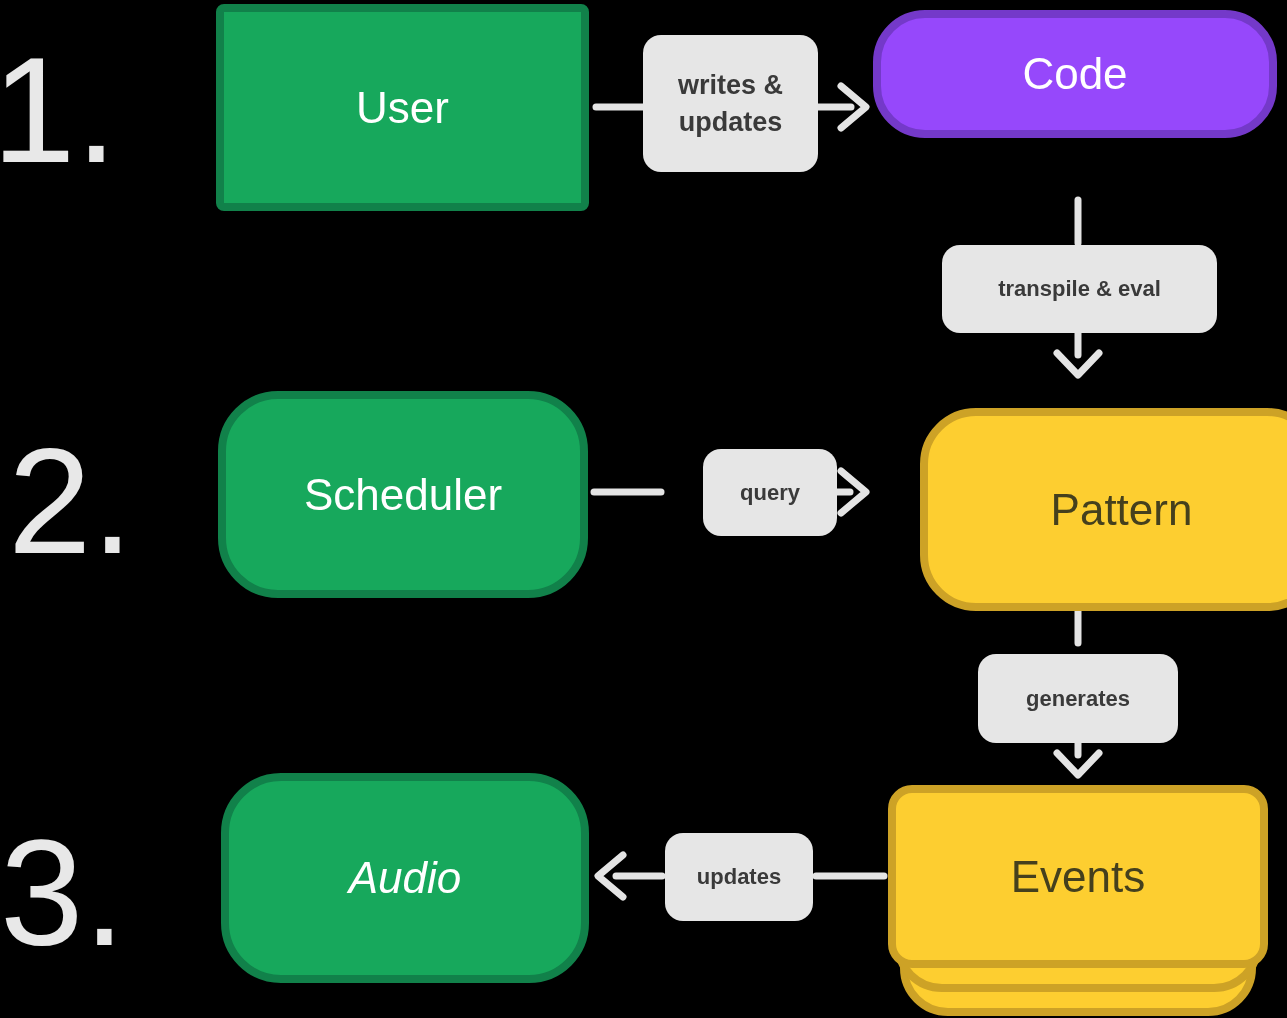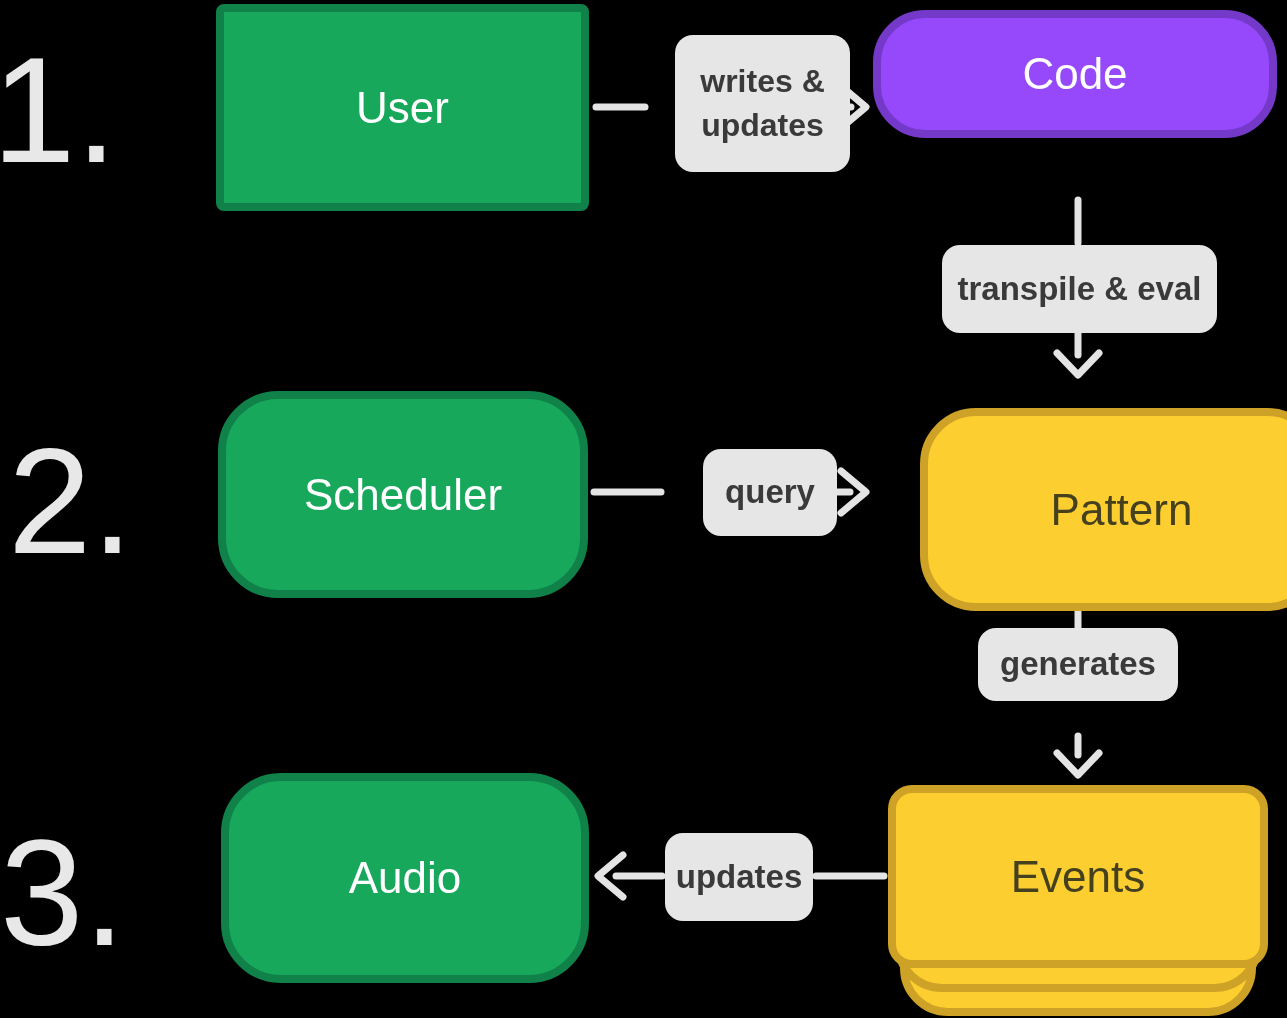--- a/index.html
+++ b/index.html
@@ -36,25 +36,25 @@
   }
   .edge-label{
     position:absolute;
     box-sizing:border-box;
     background:var(--label-bg,#e6e6e6);
     color:var(--label-text,#3a3a3a);
     border-radius:18px;
     display:flex;align-items:center;justify-content:center;
     text-align:center;
     font-weight:bold;
-    font-size:33px;
+    font-size:22px;
     line-height:1.35;
     padding:0 14px;
   }
-  .edge-label.two-line{font-size:32px;margin-left:32px;}
+  .edge-label.two-line{font-size:27px;}
   svg.arrows{
     position:absolute;left:0;top:0;width:1287px;height:1018px;
     pointer-events:none;
   }
   svg.arrows path{
     stroke:var(--arrow-color,#e4e4e4);
     stroke-width:7;
     fill:none;
     stroke-linecap:round;
     stroke-linejoin:round;
@@ -99,29 +99,29 @@
     <span class="node-label">Code</span>
   </div>
 
   <div class="node green z3" style="left:218px;top:391px;width:370px;height:207px;border-radius:60px;">
     <span class="node-label">Scheduler</span>
   </div>
   <div class="node yellow z3" style="left:920px;top:388px;width:403px;height:203px;border-radius:56px;margin-top:20px;">
     <span class="node-label">Pattern</span>
   </div>
 
-  <div class="node green z3" style="left:221px;top:773px;width:368px;height:210px;border-radius:60px;">
+  <div class="node green z3" style="left:221px;top:773px;width:368px;height:210px;border-radius:60px;font-style:italic;">
     <span class="node-label">Audio</span>
   </div>
 
   <div class="stack-layer z1" style="left:900px;top:833px;width:356px;height:183px;border-radius:48px;"></div>
   <div class="stack-layer z2" style="left:894px;top:809px;width:368px;height:183px;border-radius:48px;"></div>
   <div class="node yellow z3" style="left:888px;top:785px;width:380px;height:183px;border-radius:24px;">
     <span class="node-label">Events</span>
   </div>
 
   <div class="edge-label two-line z4" style="left:643px;top:35px;width:175px;height:137px;">writes &amp; updates</div>
   <div class="edge-label z4" style="left:942px;top:245px;width:275px;height:88px;">transpile &amp; eval</div>
   <div class="edge-label z4" style="left:663px;top:449px;width:134px;height:87px;margin-left:40px;">query</div>
-  <div class="edge-label z4" style="left:978px;top:628px;width:200px;height:73px;">generates</div>
+  <div class="edge-label z4" style="left:978px;top:654px;width:200px;height:89px;">generates</div>
   <div class="edge-label z4" style="left:665px;top:833px;width:148px;height:88px;">updates</div>
 
 </div>
 
 </body></html>

